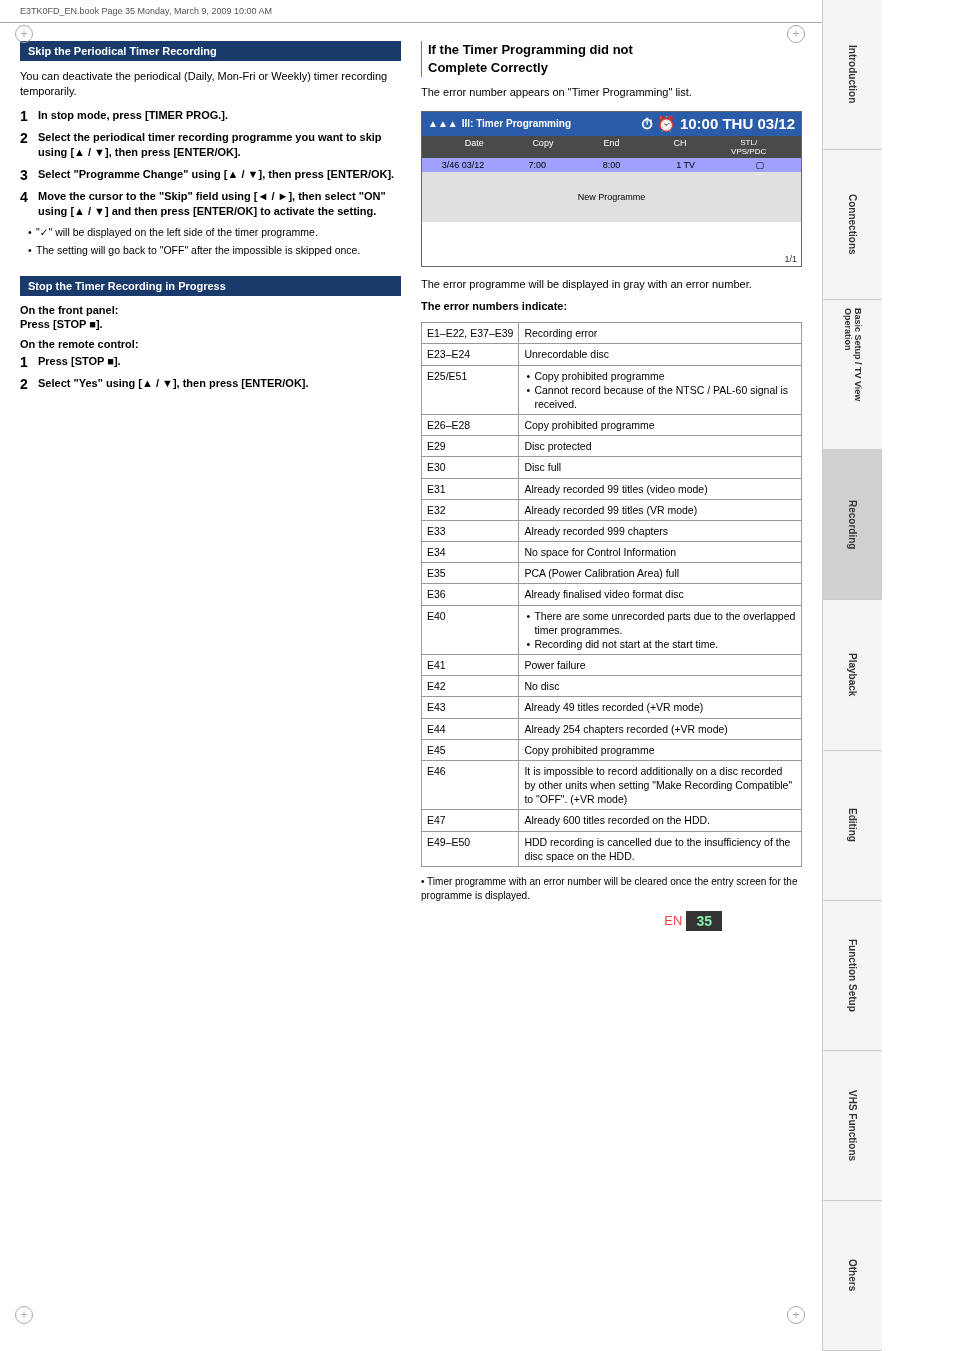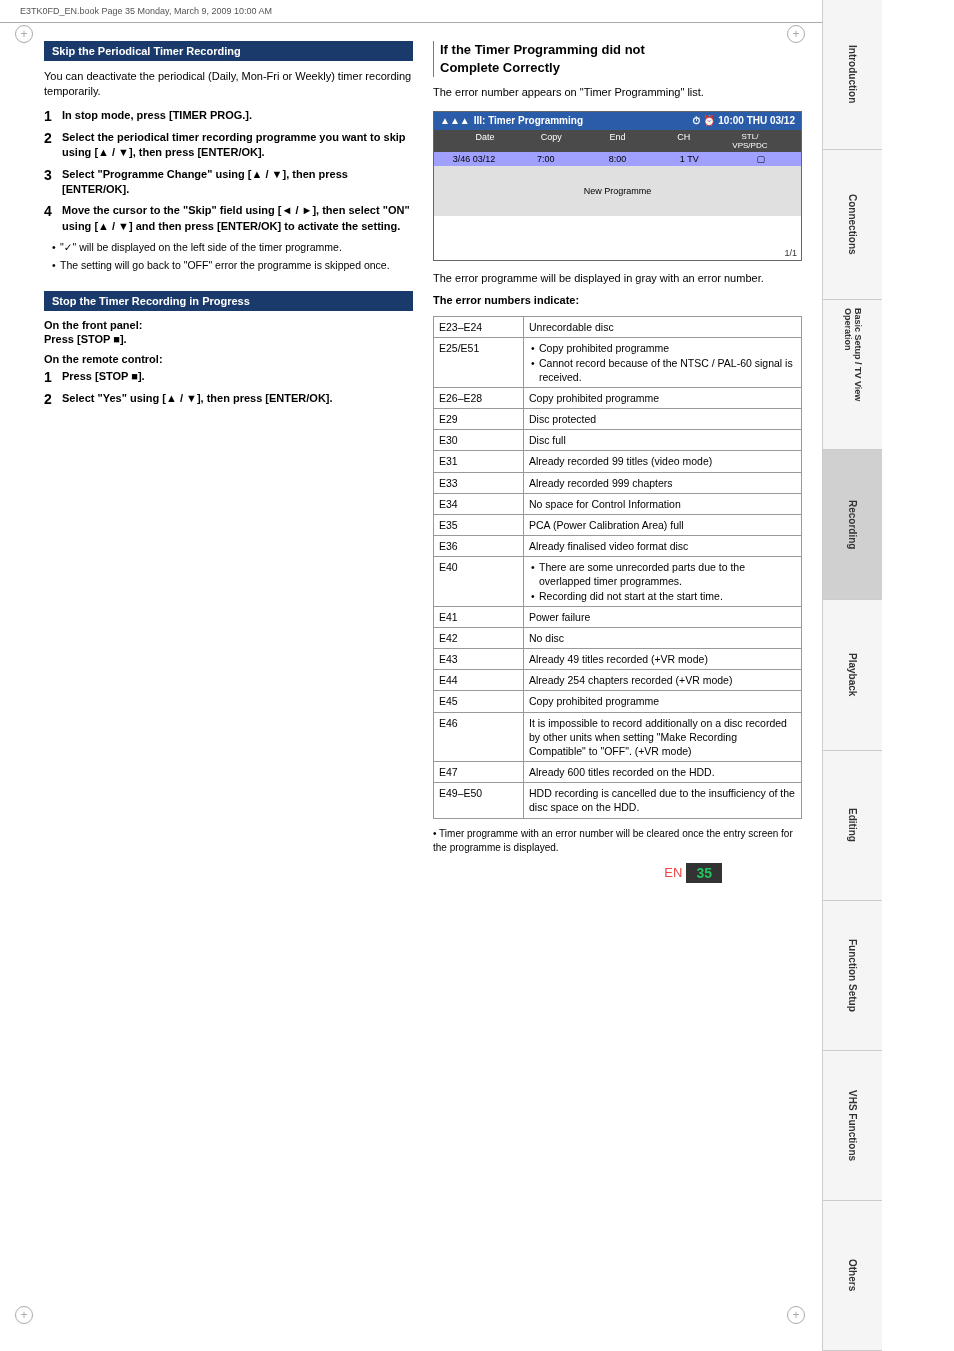--- a/index.html
+++ b/index.html
@@ -67,21 +67,20 @@
     .main-content {
       margin-right: 60px;
       padding: 10px 20px 20px 20px;
     }
 
     
     .two-col {
       display: flex;
       gap: 20px;
       margin-top: 8px;
-      margin-left: 24px;
     }
 
     .col-left {
       flex: 1;
       max-width: 420px;
     }
 
     .col-right {
       flex: 1;
     }
@@ -145,21 +144,21 @@
       padding: 3px 6px;
       font-weight: bold;
       font-size: 10px;
       display: flex;
       align-items: center;
       gap: 4px;
     }
 
     .timer-table-clock {
       margin-left: auto;
-      font-size: 10px;
+      font-size: 15px;
       text-align: center;
     }
 
     .timer-table-cols {
       display: flex;
       background: #4a4a4a;
       color: #fff;
       padding: 2px 20px;
       font-size: 9px;
       gap: 4px;
@@ -239,21 +238,21 @@
     .page-footer {
       display: flex;
       justify-content: flex-end;
       align-items: center;
       padding: 8px 80px 8px 20px;
       font-size: 12px;
     }
 
     .page-num-box {
       background: #333;
-      color: #22c55e;
+      color: #86efac;
       padding: 2px 10px;
       font-size: 14px;
       font-weight: bold;
     }
 
     .page-num-en {
       color: #ef4444;
       font-size: 13px;
       margin-right: 4px;
     }
@@ -362,21 +361,21 @@
           <span class="step-num">3</span>
           <span class="step-text"><strong>Select "Programme Change" using [▲ / ▼], then press [ENTER/OK].</strong></span>
         </div>
 
         <div class="step">
           <span class="step-num">4</span>
           <span class="step-text"><strong>Move the cursor to the "Skip" field using [◄ / ►], then select "ON" using [▲ / ▼] and then press [ENTER/OK] to activate the setting.</strong></span>
         </div>
 
         <div class="bullet-item">"✓" will be displayed on the left side of the timer programme.</div>
-        <div class="bullet-item">The setting will go back to "OFF" error the programme is skipped once.</div>
+        <div class="bullet-item">The setting will go back to "OFF" after the impossible is skipped once.</div>
 
         <div style="margin-top: 18px;">
           <div class="section-header">Stop the Timer Recording in Progress</div>
 
           <p style="font-weight:bold; font-size:11px; margin-bottom:2px;">On the front panel:</p>
           <p style="font-weight:bold; font-size:11px; margin-bottom:8px;">Press [STOP ■].</p>
 
           <p style="font-weight:bold; font-size:11px; margin-bottom:4px;">On the remote control:</p>
 
           <div class="step">
@@ -428,20 +427,24 @@
           <div class="timer-table-footer">1/1</div>
         </div>
 
         <p class="intro-text">The error programme will be displayed in gray with an error number.</p>
 
         <p class="error-numbers-title">The error numbers indicate:</p>
 
         <table class="error-table">
           <tbody>
             <tr>
+              <td>E1–E22, E37–E39</td>
+              <td>Recording error</td>
+            </tr>
+            <tr>
               <td>E23–E24</td>
               <td>Unrecordable disc</td>
             </tr>
             <tr>
               <td>E25/E51</td>
               <td>
                 <span class="sub-bullet">Copy prohibited programme</span>
                 <span class="sub-bullet">Cannot record because of the NTSC / PAL-60 signal is received.</span>
               </td>
             </tr>
@@ -455,20 +458,24 @@
             </tr>
             <tr>
               <td>E30</td>
               <td>Disc full</td>
             </tr>
             <tr>
               <td>E31</td>
               <td>Already recorded 99 titles (video mode)</td>
             </tr>
             <tr>
+              <td>E32</td>
+              <td>Already recorded 99 titles (VR mode)</td>
+            </tr>
+            <tr>
               <td>E33</td>
               <td>Already recorded 999 chapters</td>
             </tr>
             <tr>
               <td>E34</td>
               <td>No space for Control Information</td>
             </tr>
             <tr>
               <td>E35</td>
               <td>PCA (Power Calibration Area) full</td>

